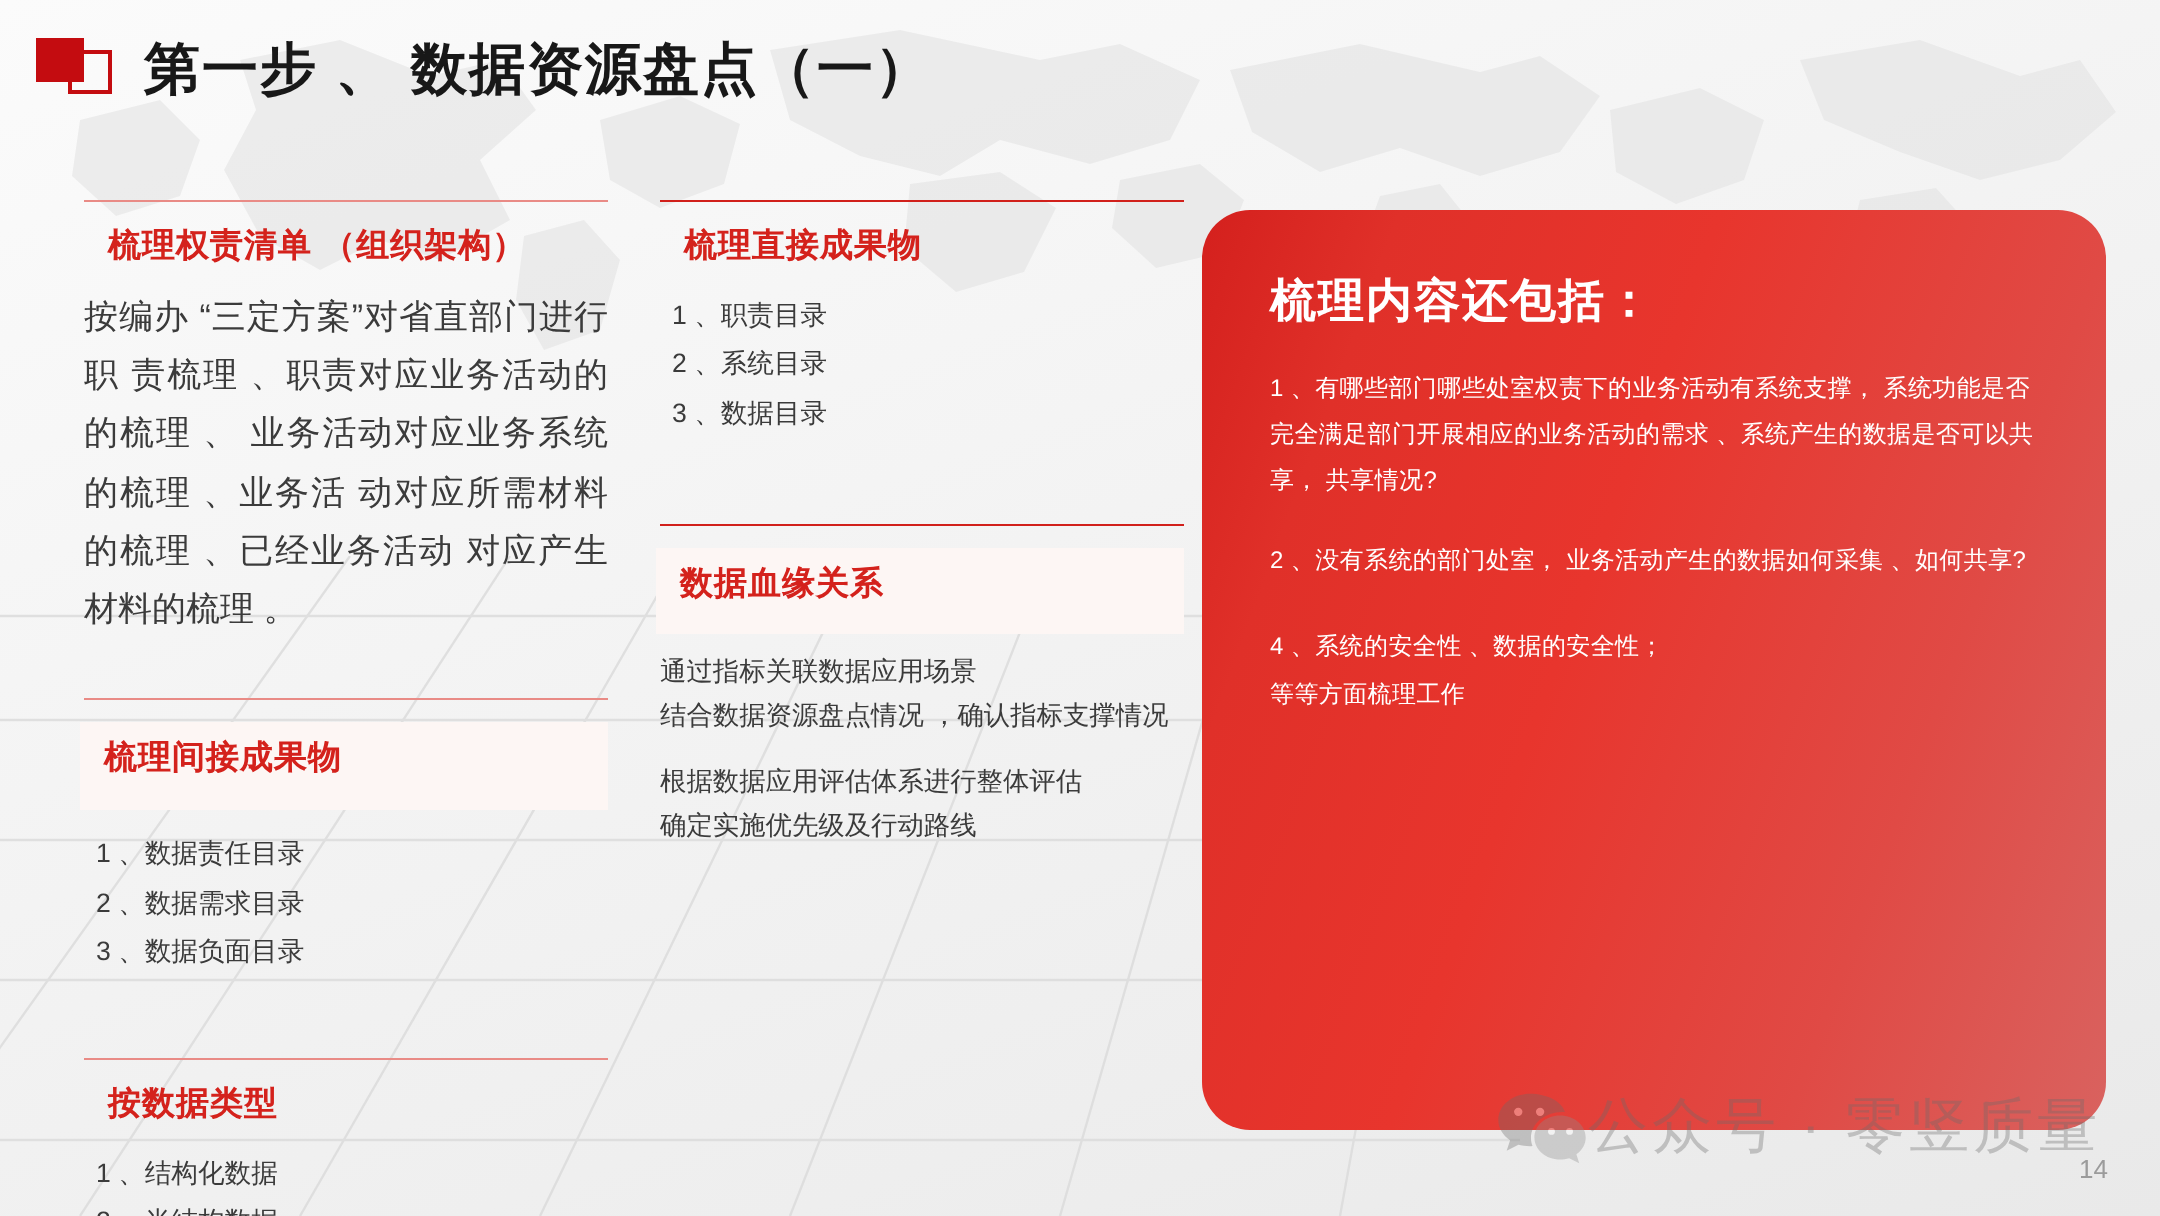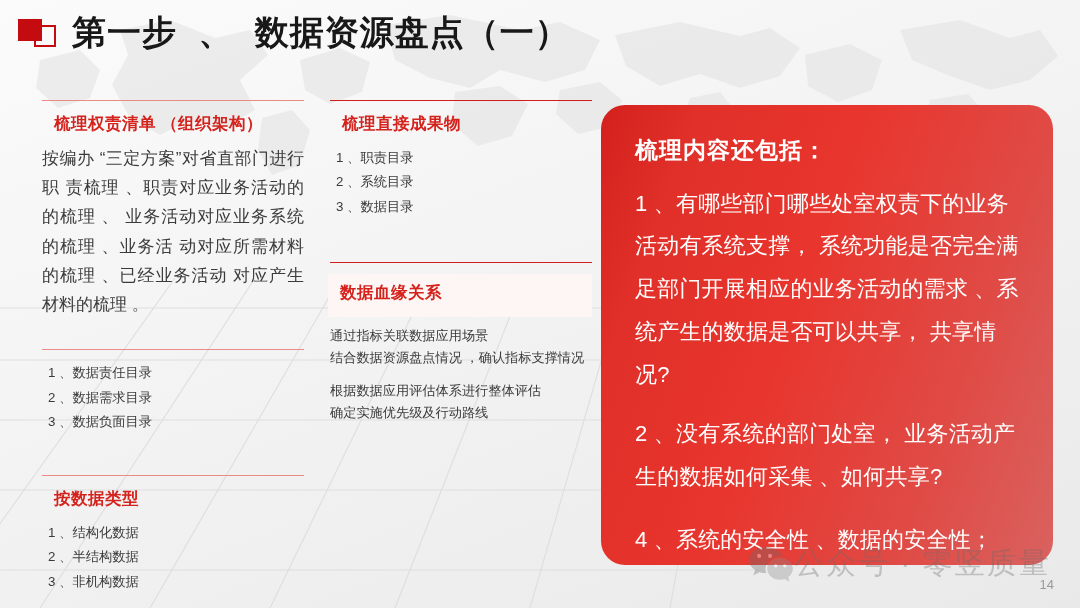--- a/index.html
+++ b/index.html
@@ -56,27 +56,26 @@
     border: 2.5px solid #c40c10;
     box-sizing: border-box;
     background: transparent;
   }
   .title-icon .sq-front {
     position: absolute; left: 0; top: 1px;
     width: 24px; height: 22px;
     background: #c40c10;
   }
   .title-text {
-    font-size: 34px;
+    font-size: 28px;
     font-weight: bold;
     color: #181818;
     letter-spacing: 1px;
     white-space: nowrap;
     line-height: 1;
-    font-family: Liberation Mono, monospace;
   }
 
   
   .col {
     position: absolute;
     top: 100px;
   }
   .col-left  { left: 42px;  width: 262px; }
   .col-mid   { left: 330px; width: 262px; }
 
@@ -152,21 +151,21 @@
   }
   .rp-head {
     font-size: 23px;
     font-weight: bold;
     letter-spacing: 1px;
     margin: 0 0 18px 0;
     line-height: 1.2;
   }
   .rp-list { }
   .rp-item {
-    font-size: 22px;
+    font-size: 12px;
     line-height: 1.95;
     margin-bottom: 16px;
     letter-spacing: 0.2px;
   }
   .rp-item:last-child { margin-bottom: 0; }
 
   
   .watermark {
     position: absolute;
     left: 748px; bottom: 24px;
@@ -250,20 +249,21 @@
     <div class="block">
       <div class="rule"></div>
       <div class="blk-head">梳理权责清单 （组织架构）</div>
       <div class="para">按编办 “三定方案”对省直部门进行职 责梳理 、职责对应业务活动的的梳理 、 业务活动对应业务系统的梳理 、业务活 动对应所需材料的梳理 、已经业务活动 对应产生材料的梳理 。</div>
     </div>
 
     <div class="sp-1"></div>
 
     <div class="block">
       <div class="rule"></div>
+      <div class="blk-head boxed">梳理间接成果物</div>
       <ul class="numlist">
         <li>1 、数据责任目录</li>
         <li>2 、数据需求目录</li>
         <li>3 、数据负面目录</li>
       </ul>
     </div>
 
     <div class="sp-3"></div>
 
     <div class="block">

